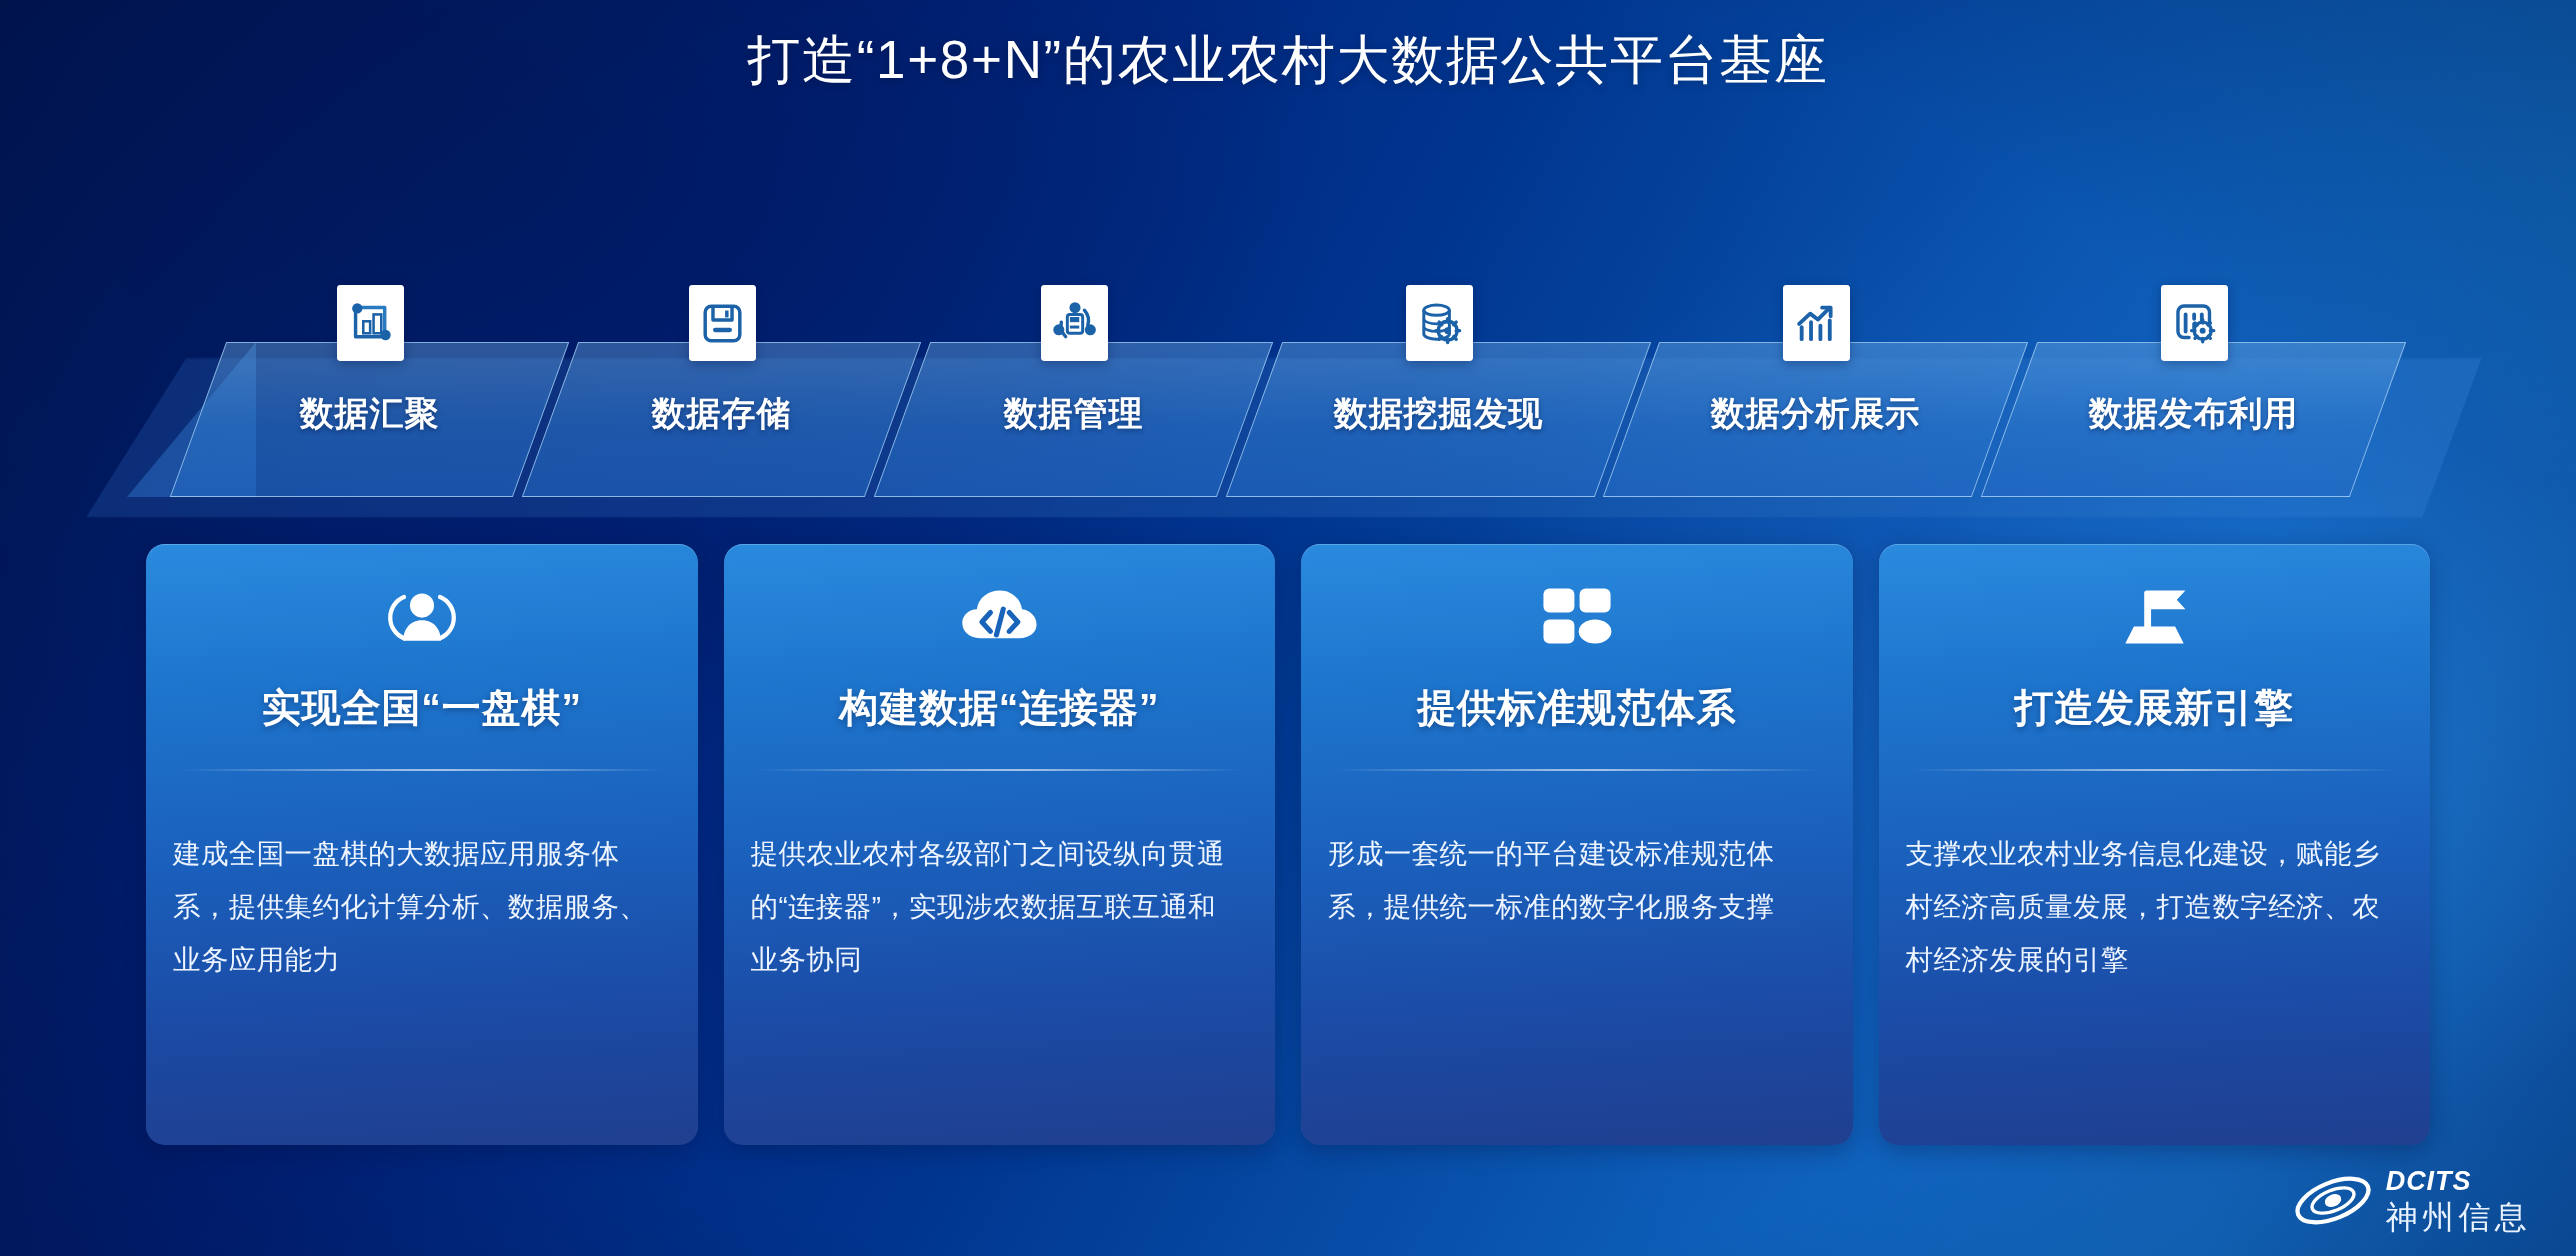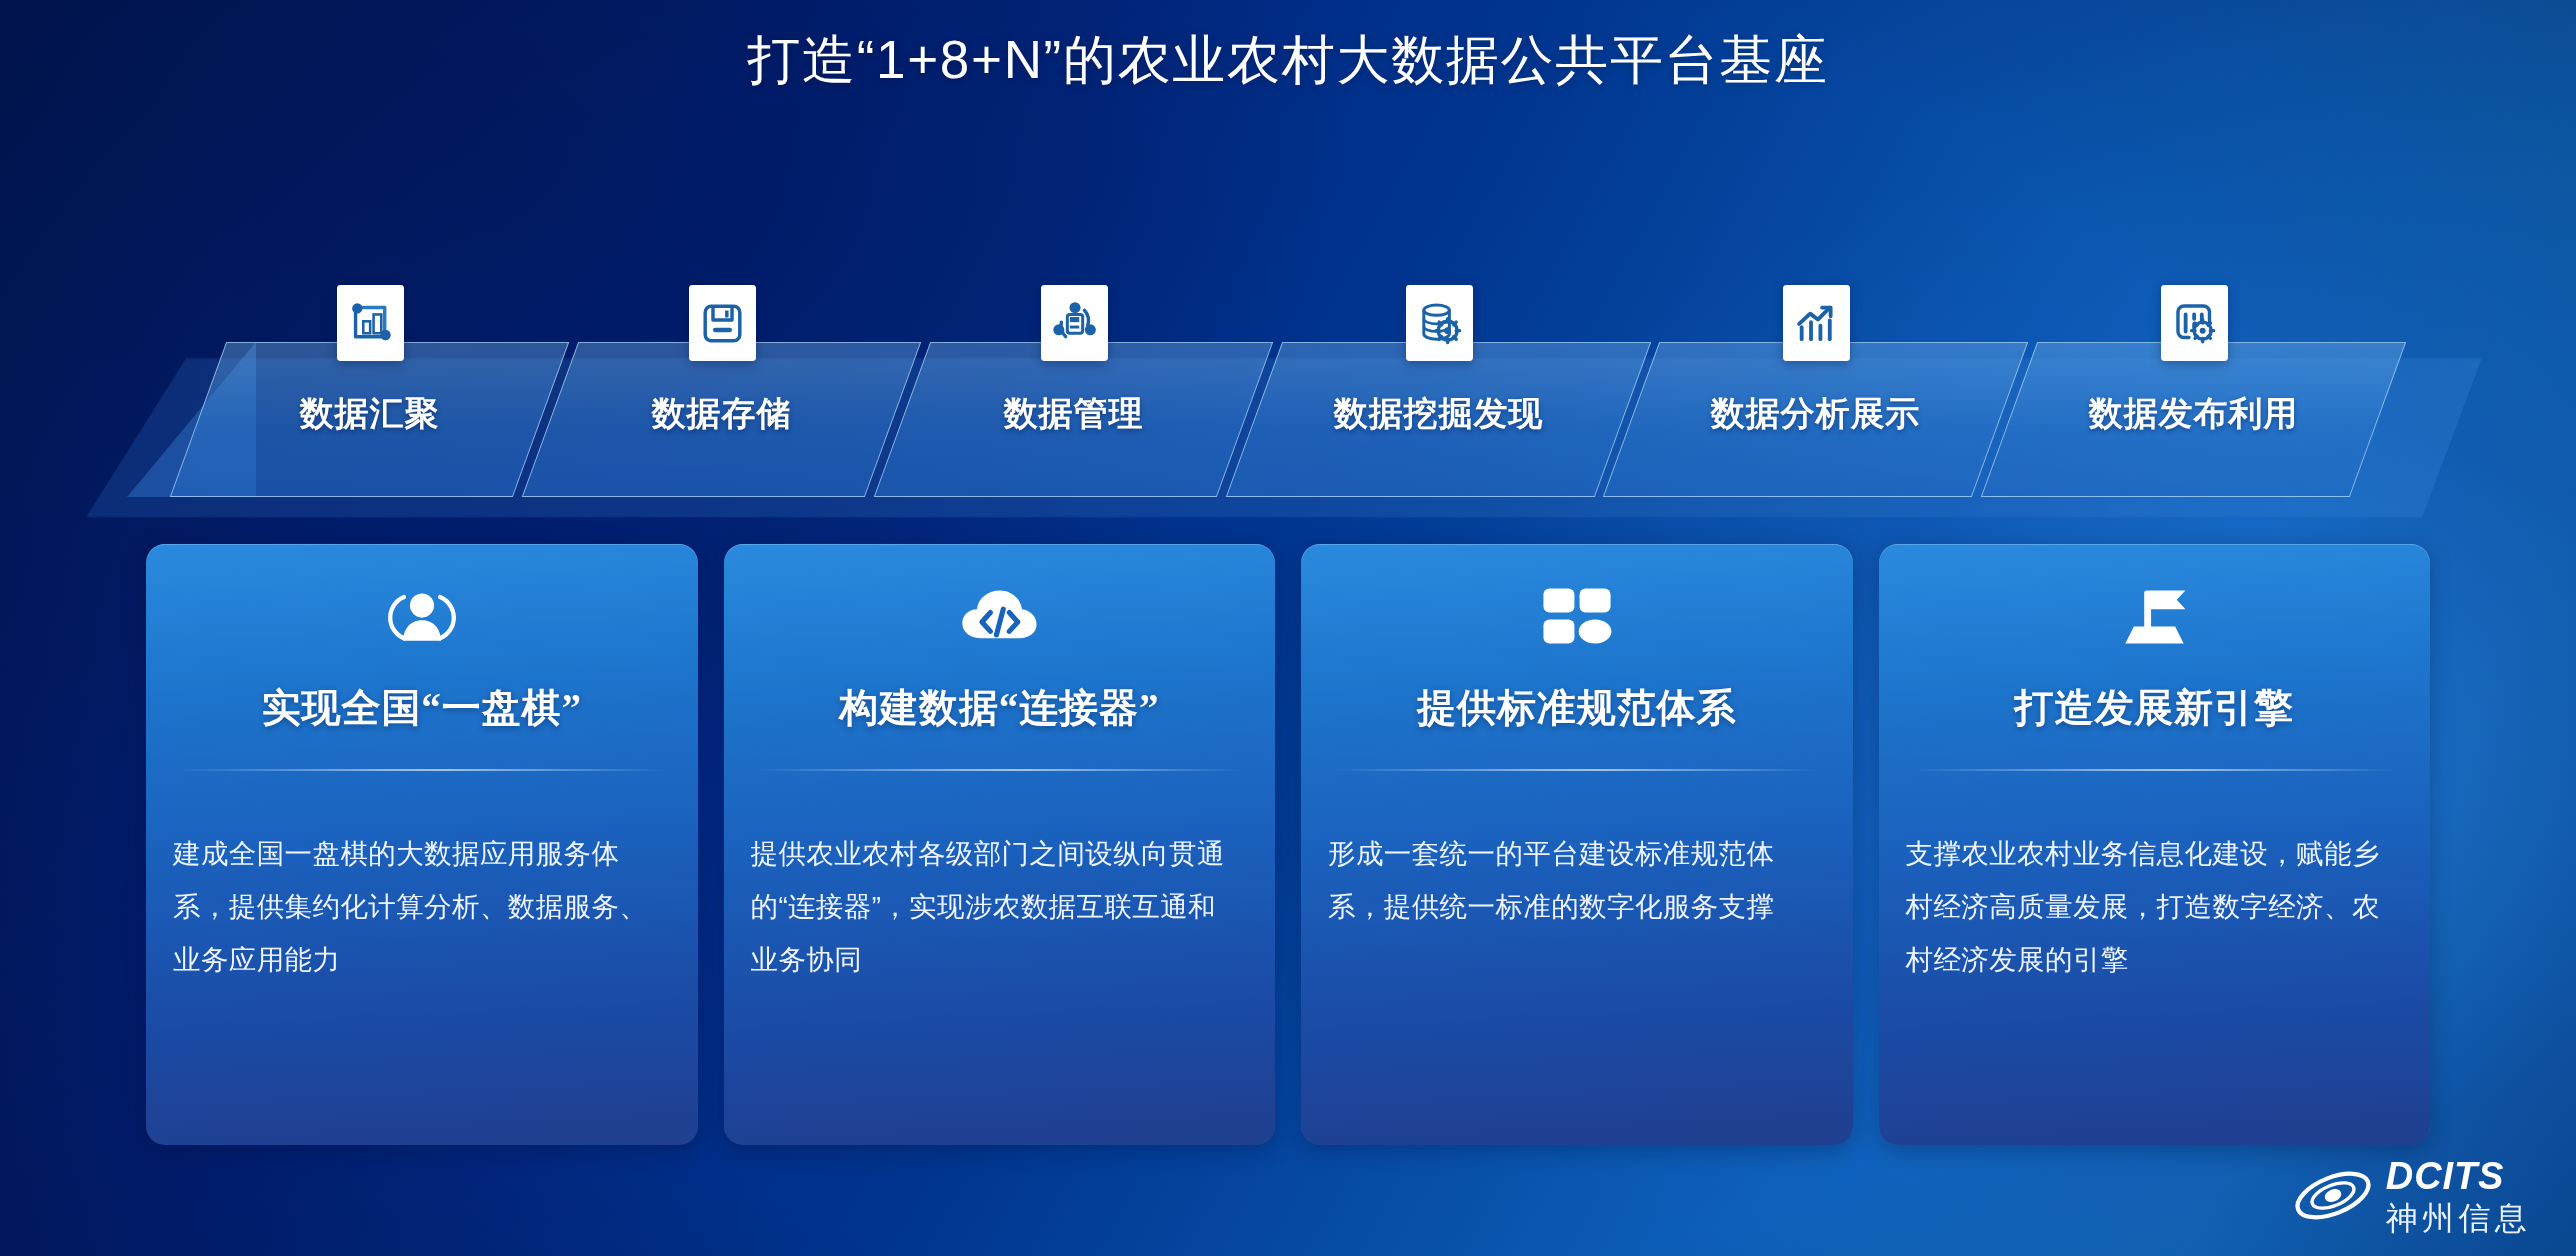--- a/index.html
+++ b/index.html
@@ -135,21 +135,20 @@
   .card-title {
     position: absolute;
     left: 0; right: 0; top: 137px;
     text-align: center;
     color: #ffffff;
     font-size: 39px;
     font-weight: bold;
     letter-spacing: 0.9px;
     white-space: nowrap;
     text-shadow: 0 1.7px 6.9px rgba(0,20,60,0.40);
-    font-family: Liberation Serif, serif;
   }
   .card-divider {
     position: absolute;
     left: 33px; right: 33px; top: 225px;
     height: 1.7px;
     background: linear-gradient(90deg, rgba(255,255,255,0) 0%, rgba(255,255,255,0.55) 45%, rgba(255,255,255,0.60) 55%, rgba(255,255,255,0) 100%);
   }
   .card-body {
     position: absolute;
     left: 27px; right: 36px; top: 283px;
@@ -165,21 +164,21 @@
     position: absolute;
     right: 45px; bottom: 22px;
     display: flex;
     align-items: center;
     gap: 12px;
   }
   #logo-mark { width: 82px; height: 67px; }
   #logo-text { display: flex; flex-direction: column; line-height: 1; }
   #logo-en {
     color: #ffffff;
-    font-size: 38px;
+    font-size: 27px;
     font-weight: bold;
     font-style: italic;
     letter-spacing: 0.9px;
   }
   #logo-cn {
     color: #e9f2ff;
     font-size: 32px;
     letter-spacing: 4.3px;
     margin-top: 6.9px;
   }

